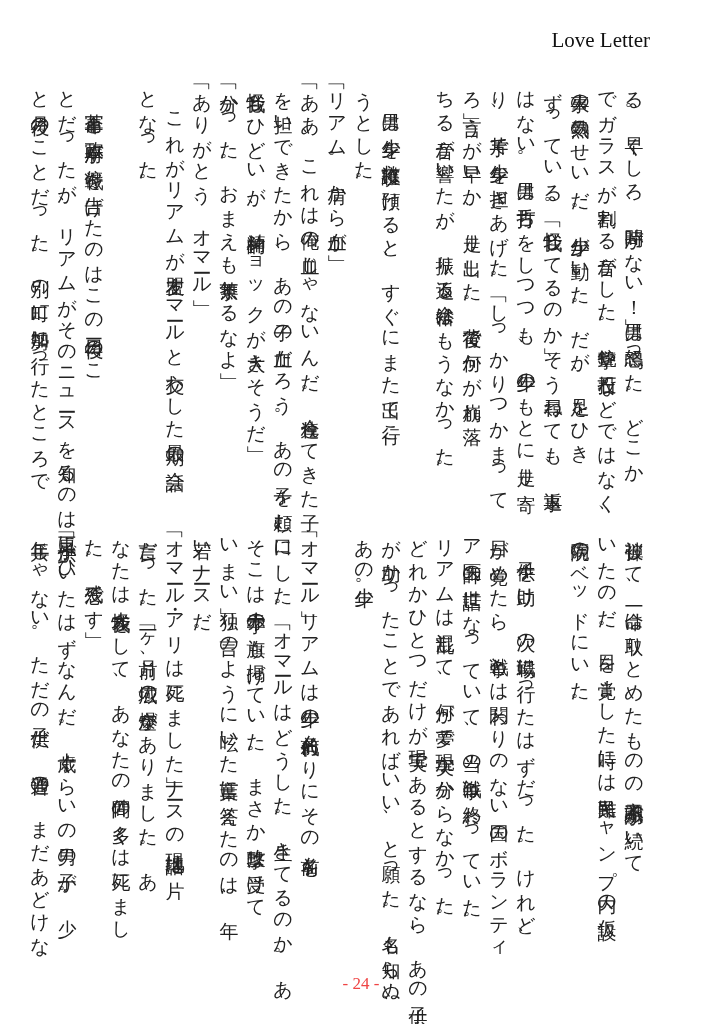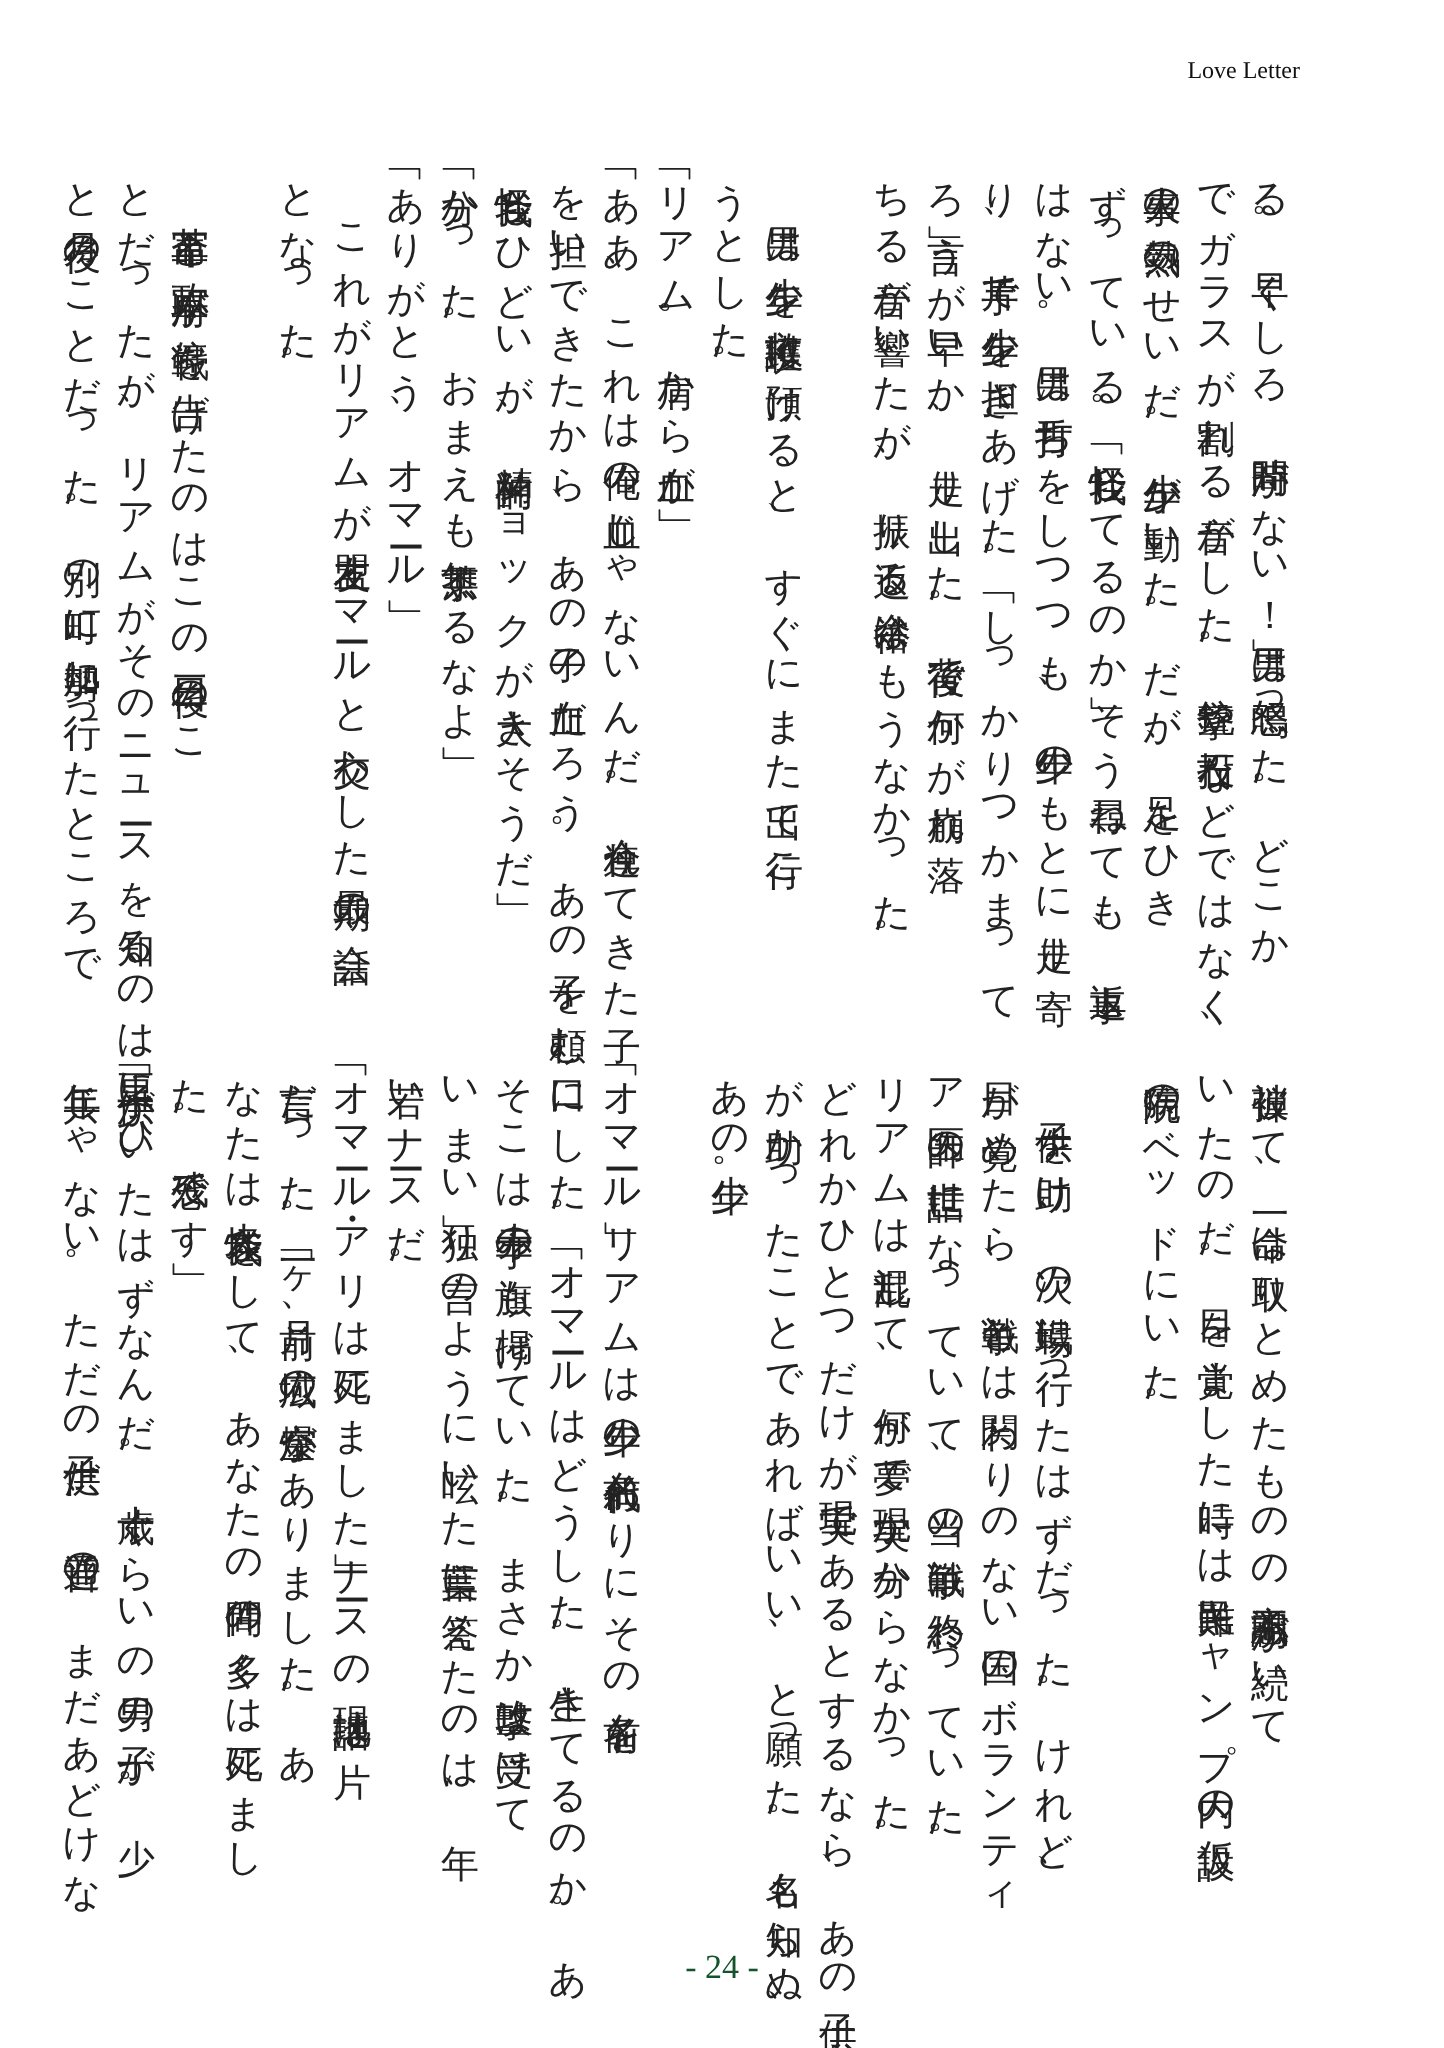--- a/index.html
+++ b/index.html
@@ -1,28 +1,28 @@
 <!DOCTYPE html>
 <html><head>
 <meta charset="utf-8">
 <style>
   html, body { margin: 0; padding: 0; background: #ffffff; }
   body { width: 722px; height: 1024px; position: relative; overflow: hidden;
          font-family: "DejaVu Serif", "Liberation Serif", serif; color: #1a1a1a; }
   .header { position: absolute; right: 72px; top: 28px; font-family: "Liberation Serif", serif;
-            font-size: 12px; color: #111; }
+            font-size: 21px; color: #111; }
   .block { position: absolute; writing-mode: vertical-rl; text-orientation: upright;
            font-family: "DejaVu Sans", sans-serif; font-size: 19px; line-height: 27px;
            letter-spacing: 1.6px; color: #222; }
   .top { top: 78px; right: 74px; height: 422px; width: 580px; }
   .bottom { top: 526px; right: 74px; height: 440px; width: 580px; }
   .col { display: block; white-space: pre; }
   .gap { display: block; width: 27px; }
   .footer { position: absolute; left: 0; right: 0; top: 974px; text-align: center;
-            font-family: "Liberation Serif", serif; font-size: 17px; color: #14532d; }
+            font-family: "Liberation Serif", serif; font-size: 17px; color: #ef4444; }
 </style>
 </head>
 <body>
 
 <div class="header">Love Letter</div>
 
 <div class="block top">
   <span class="col">る。早くしろ、時間がない！」男は怒鳴った。どこか</span>
   <span class="col">でガラスが割れる音がした。銃撃や投石などではなく、</span>
   <span class="col">火事の熱気のせいだ。少年が動いた。だが、足をひき</span>

